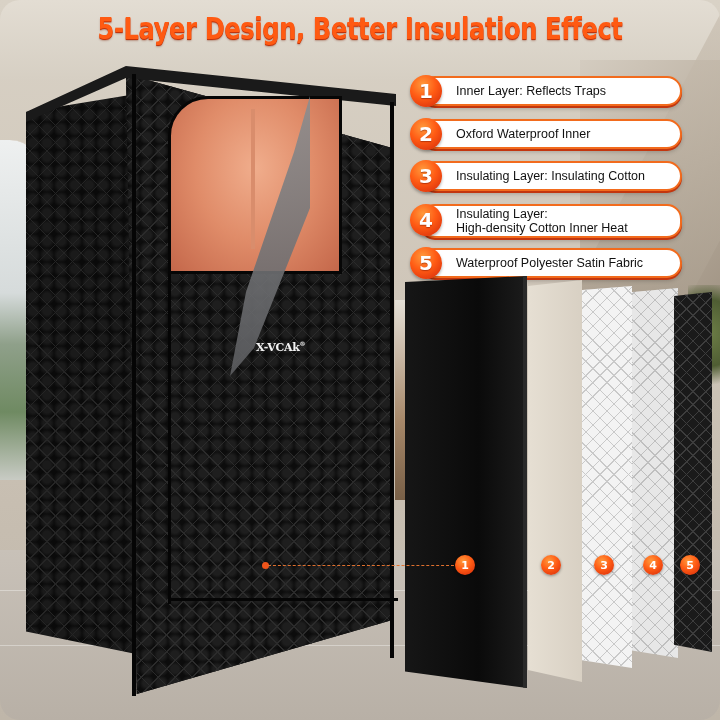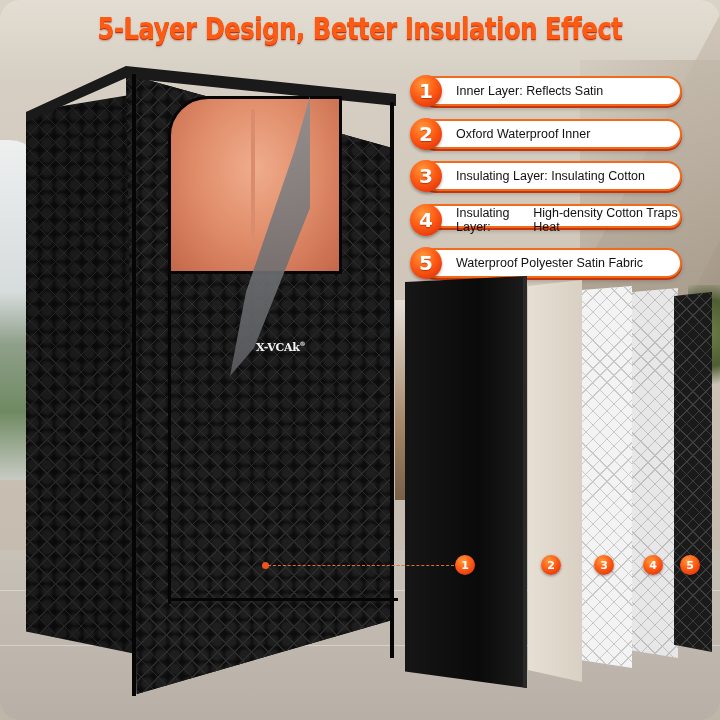--- a/index.html
+++ b/index.html
@@ -148,35 +148,35 @@
   <div class="door-flap"></div>
   <div class="door-zip"></div>
   <div class="bottom-band"></div>
   <div class="logo-tag">
     <span>X-VCAk</span><sup style="font-size:6px">®</sup>
   </div>
 
   <div class="callouts">
     <div class="callout">
       <div class="badge">1</div>
-      <div class="callout-pill">Inner Layer: Reflects Satin</div>
+      <div class="callout-pill">Inner Layer: Reflects Traps</div>
     </div>
     <div class="callout">
       <div class="badge">2</div>
       <div class="callout-pill">Oxford Waterproof Inner</div>
     </div>
     <div class="callout">
       <div class="badge">3</div>
       <div class="callout-pill">Insulating Layer: Insulating Cotton</div>
     </div>
     <div class="callout" style="height:32px;">
       <div class="badge" style="top:0">4</div>
-      <div class="callout-pill two-line" style="height:24px;flex-direction:row;align-items:flex-start;justify-content:center;">
+      <div class="callout-pill two-line" style="height:34px;flex-direction:column;align-items:flex-start;justify-content:center;">
         <span>Insulating Layer:</span>
-        <span>High-density Cotton Traps Heat</span>
+        <span>High-density Cotton Inner Heat</span>
       </div>
     </div>
     <div class="callout">
       <div class="badge">5</div>
       <div class="callout-pill">Waterproof Polyester Satin Fabric</div>
     </div>
   </div>
 
   <div class="panel p1">
       <div class="panel-edge"></div>

